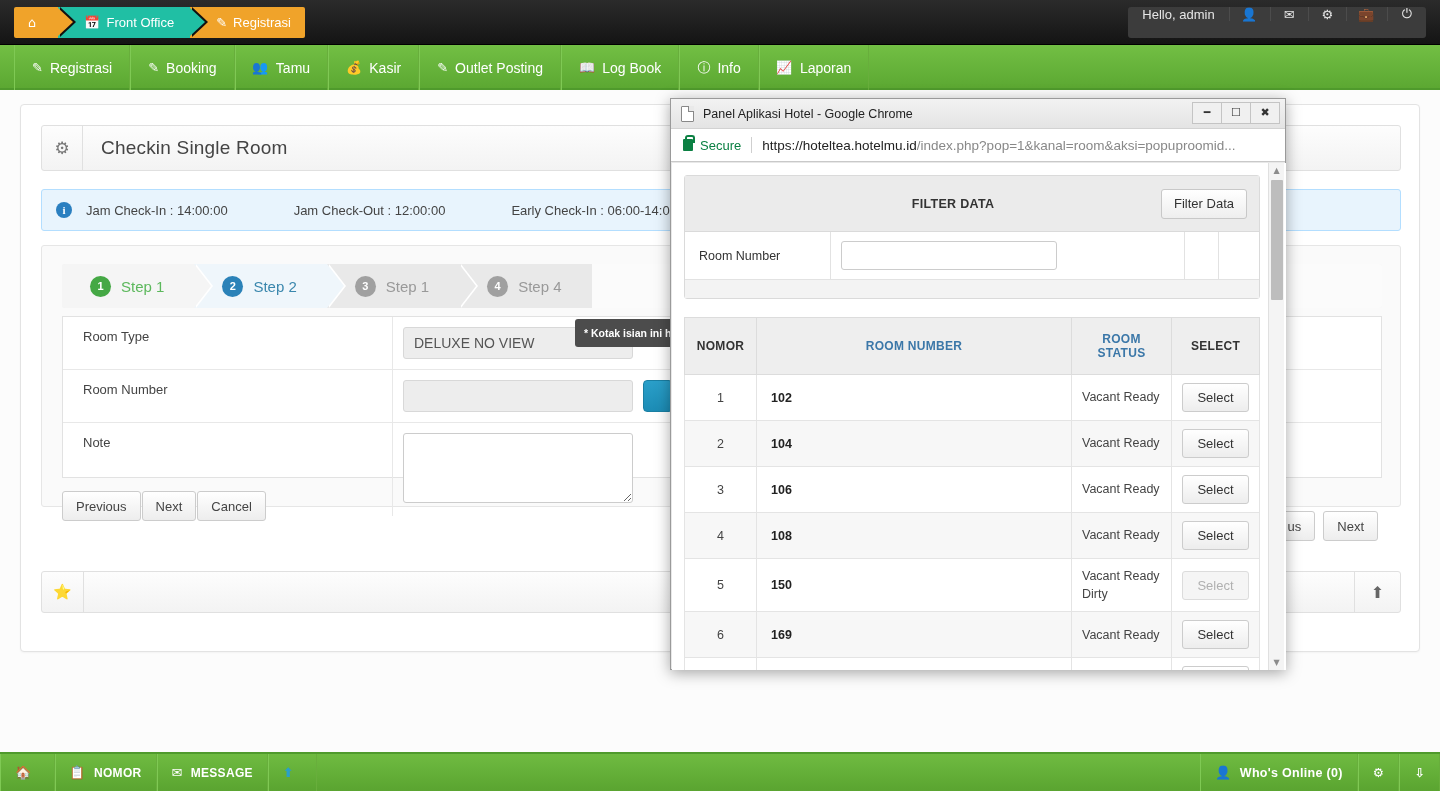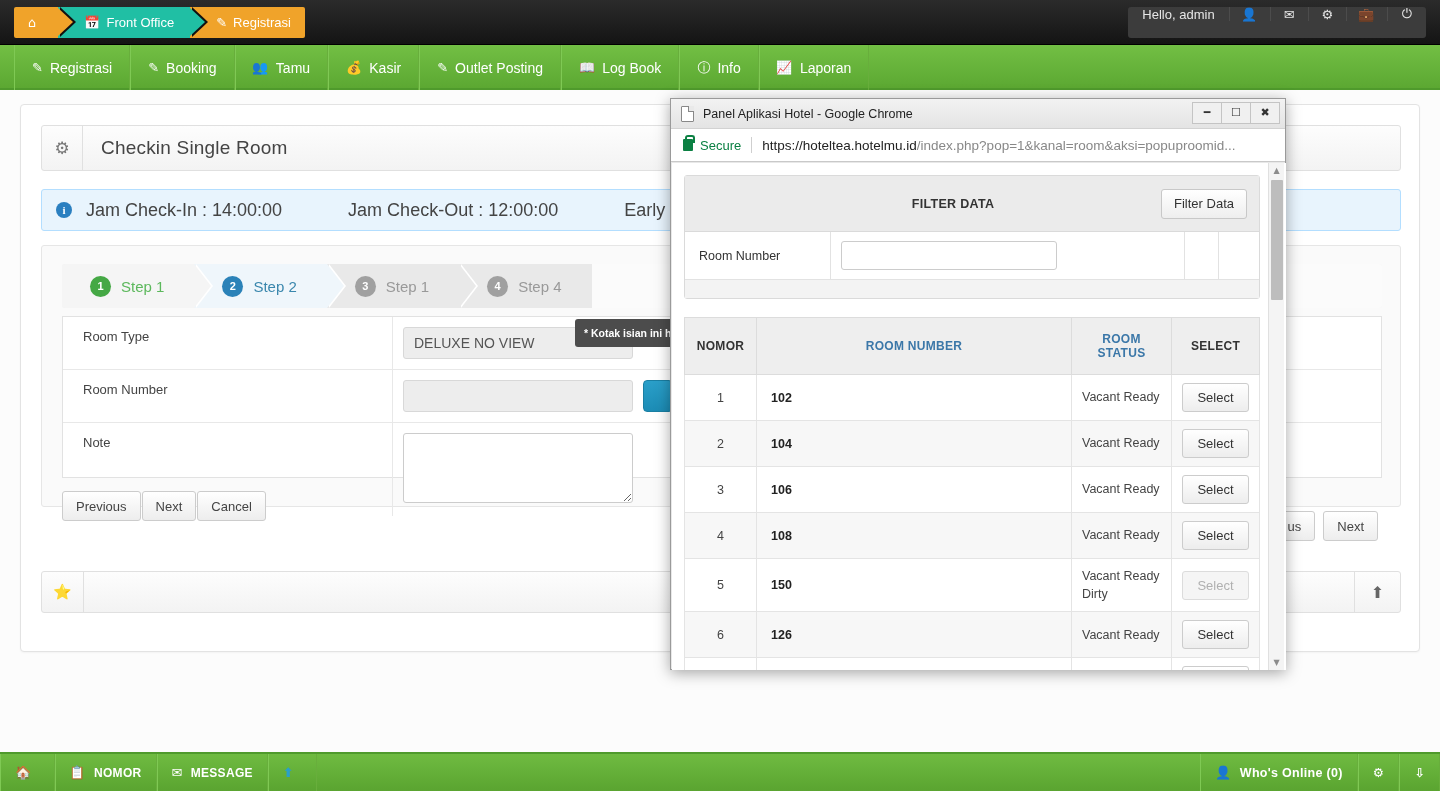--- a/index.html
+++ b/index.html
@@ -101,21 +101,21 @@
   .infoalert{
     position:absolute; left:20px; top:84px; width:1360px; height:42px;
     background:#e8f4fd; border:1px solid #b3deff; border-radius:3px;
     display:flex; align-items:center; padding-left:14px; gap:0;
   }
   .infoalert .ibadge{
     width:16px; height:16px; border-radius:50%; background:#2a7fc0; color:#fff;
     font-size:11px; font-weight:bold; display:flex; align-items:center; justify-content:center;
     font-family:"Liberation Serif", serif; margin-right:14px;
   }
-  .infoalert .txt{ font-size:18px; color:#444; margin-right:66px;text-align:center; }
+  .infoalert .txt{ font-size:13px; color:#444; margin-right:66px;text-align:center; }
 
   
   .formcard{
     position:absolute; left:20px; top:140px; width:1360px; height:262px;
     background:#fafafa; border:1px solid #e6e6e6; border-radius:3px;
   }
 
   
   .steps{
     position:absolute; left:20px; top:18px; width:1320px; height:44px;
@@ -616,21 +616,21 @@
             <td class="c-sel"><span class="btn-select">Select</span></td>
           </tr>
           <tr>
             <td class="c-no">5</td>
             <td class="c-room">150</td>
             <td class="c-stat">Vacant Ready Dirty</td>
             <td class="c-sel"><span class="btn-select disabled">Select</span></td>
           </tr>
           <tr class="alt">
             <td class="c-no">6</td>
-            <td class="c-room">126</td>
+            <td class="c-room">169</td>
             <td class="c-stat">Vacant Ready</td>
             <td class="c-sel"><span class="btn-select">Select</span></td>
           </tr>
           <tr>
             <td class="c-no">7</td>
             <td class="c-room">114</td>
             <td class="c-stat">Vacant Ready</td>
             <td class="c-sel"><span class="btn-select">Select</span></td>
           </tr>
         </tbody>

